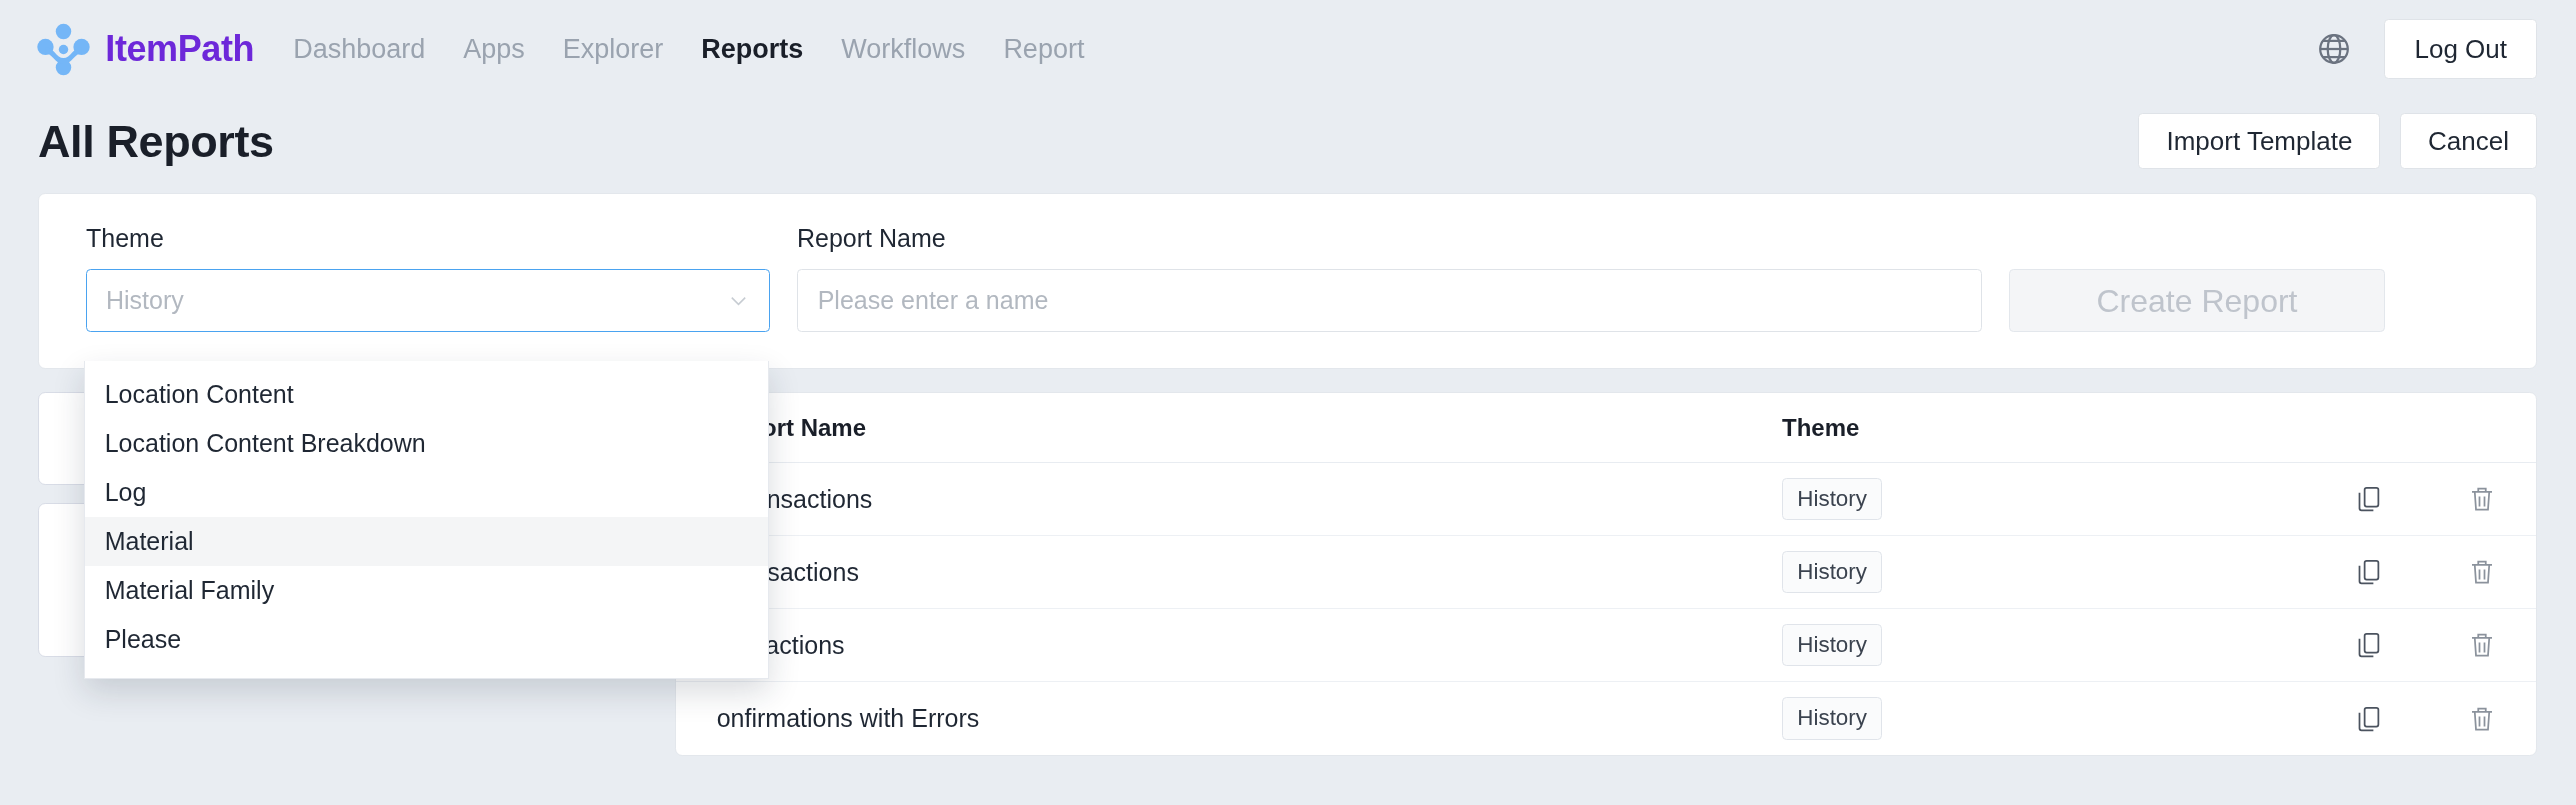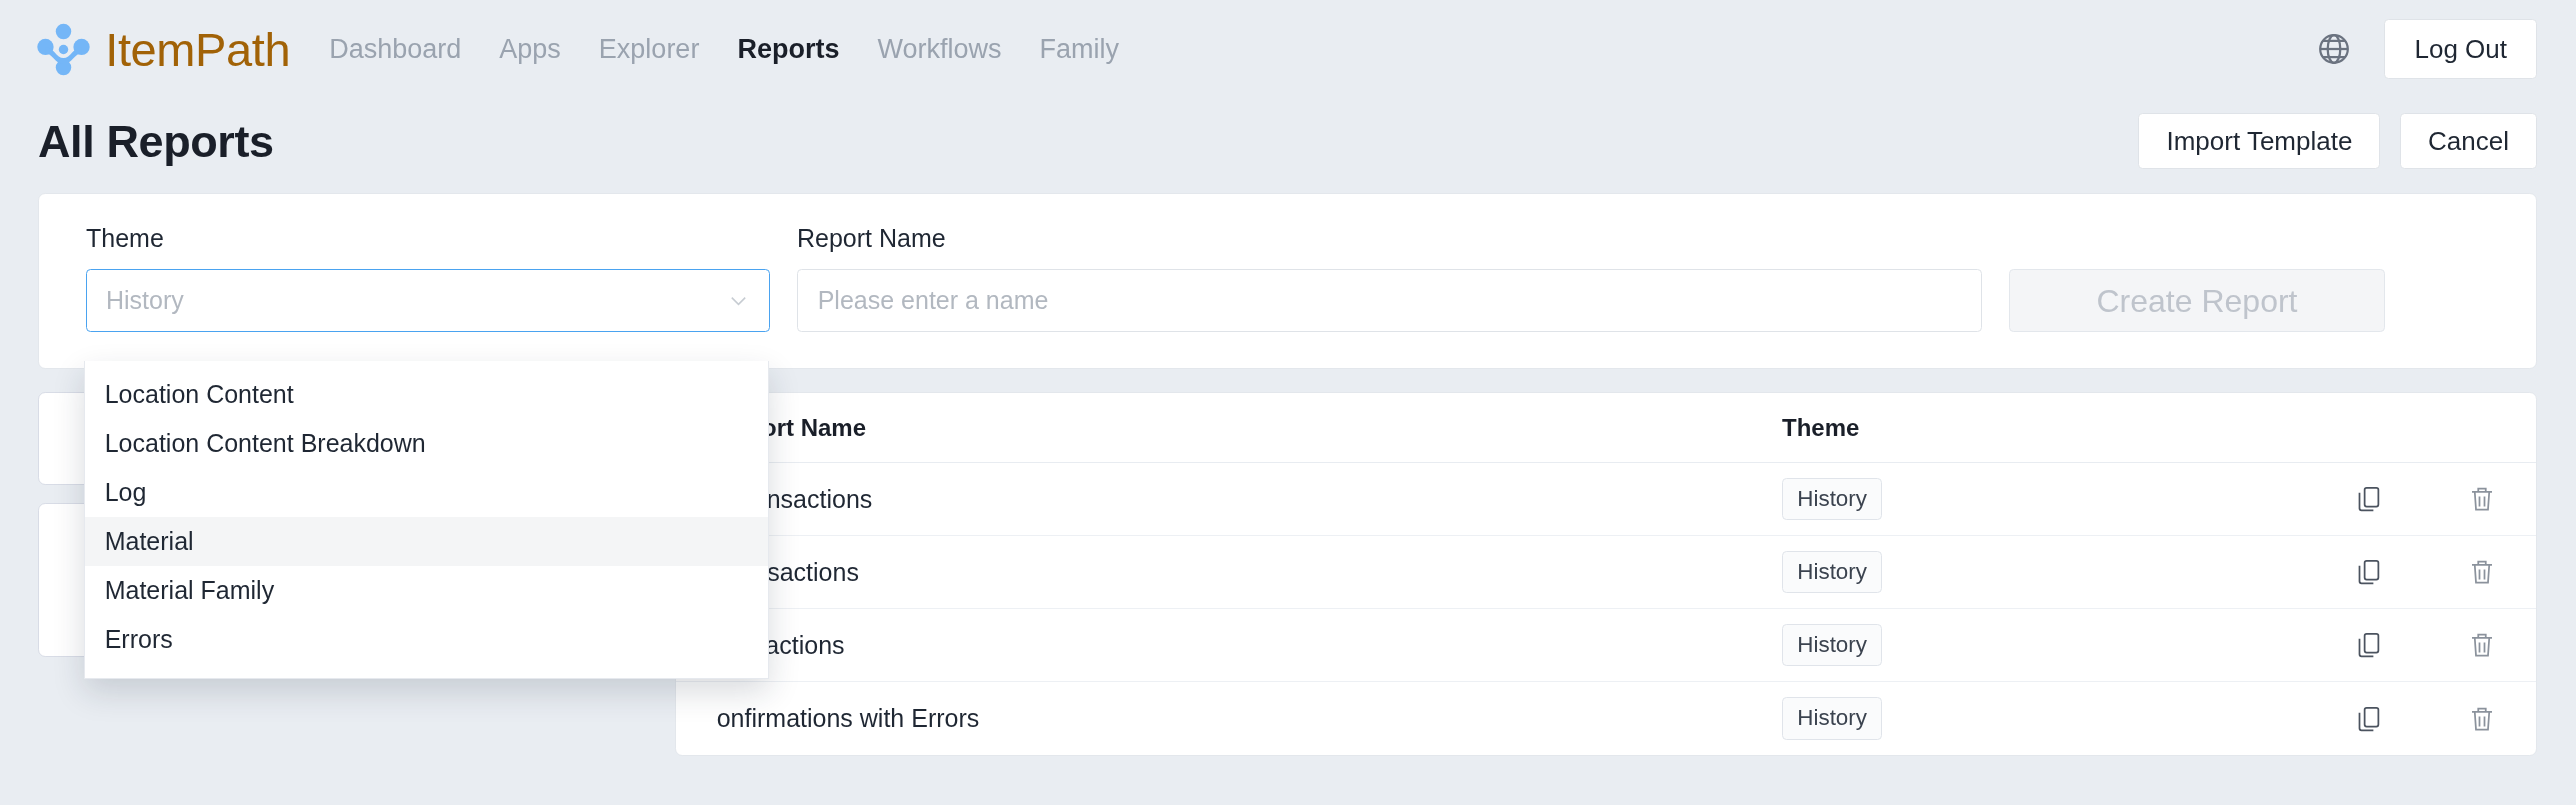--- a/index.html
+++ b/index.html
@@ -39,24 +39,24 @@
   }
 
   .brand-mark {
     width: 55px;
     height: 55px;
     flex: 0 0 55px;
     display: block;
   }
 
   .brand-name {
-    font-size: 47px;
-    font-weight: 400;
+    font-size: 36px;
+    font-weight: 700;
     letter-spacing: -0.4px;
-    color: #a16207;
+    color: #6d28d9;
     line-height: 1;
     white-space: nowrap;
   }
 
   .nav {
     display: flex;
     align-items: center;
     gap: 38px;
   }
 
@@ -329,21 +329,21 @@
       </svg>
       <div class="brand-name">ItemPath</div>
     </div>
 
     <div class="nav">
       <div class="nav-item">Dashboard</div>
       <div class="nav-item">Apps</div>
       <div class="nav-item">Explorer</div>
       <div class="nav-item active">Reports</div>
       <div class="nav-item">Workflows</div>
-      <div class="nav-item">Family</div>
+      <div class="nav-item">Report</div>
     </div>
 
     <div class="header-right">
       <svg class="globe-icon" viewBox="0 0 24 24" fill="none" stroke="#6b7380" stroke-width="1.5">
         <circle cx="12" cy="12" r="9.2"></circle>
         <ellipse cx="12" cy="12" rx="4.2" ry="9.2"></ellipse>
         <line x1="2.8" y1="12" x2="21.2" y2="12"></line>
         <line x1="4.4" y1="6.6" x2="19.6" y2="6.6"></line>
         <line x1="4.4" y1="17.4" x2="19.6" y2="17.4"></line>
       </svg>
@@ -475,17 +475,17 @@
       </div>
     </div>
   </div>
 
   <div class="dropdown">
     <div class="dd-item">Location Content</div>
     <div class="dd-item">Location Content Breakdown</div>
     <div class="dd-item">Log</div>
     <div class="dd-item highlighted">Material</div>
     <div class="dd-item">Material Family</div>
-    <div class="dd-item">Errors</div>
+    <div class="dd-item">Please</div>
   </div>
 
 </div>
 
 
 </body></html>

